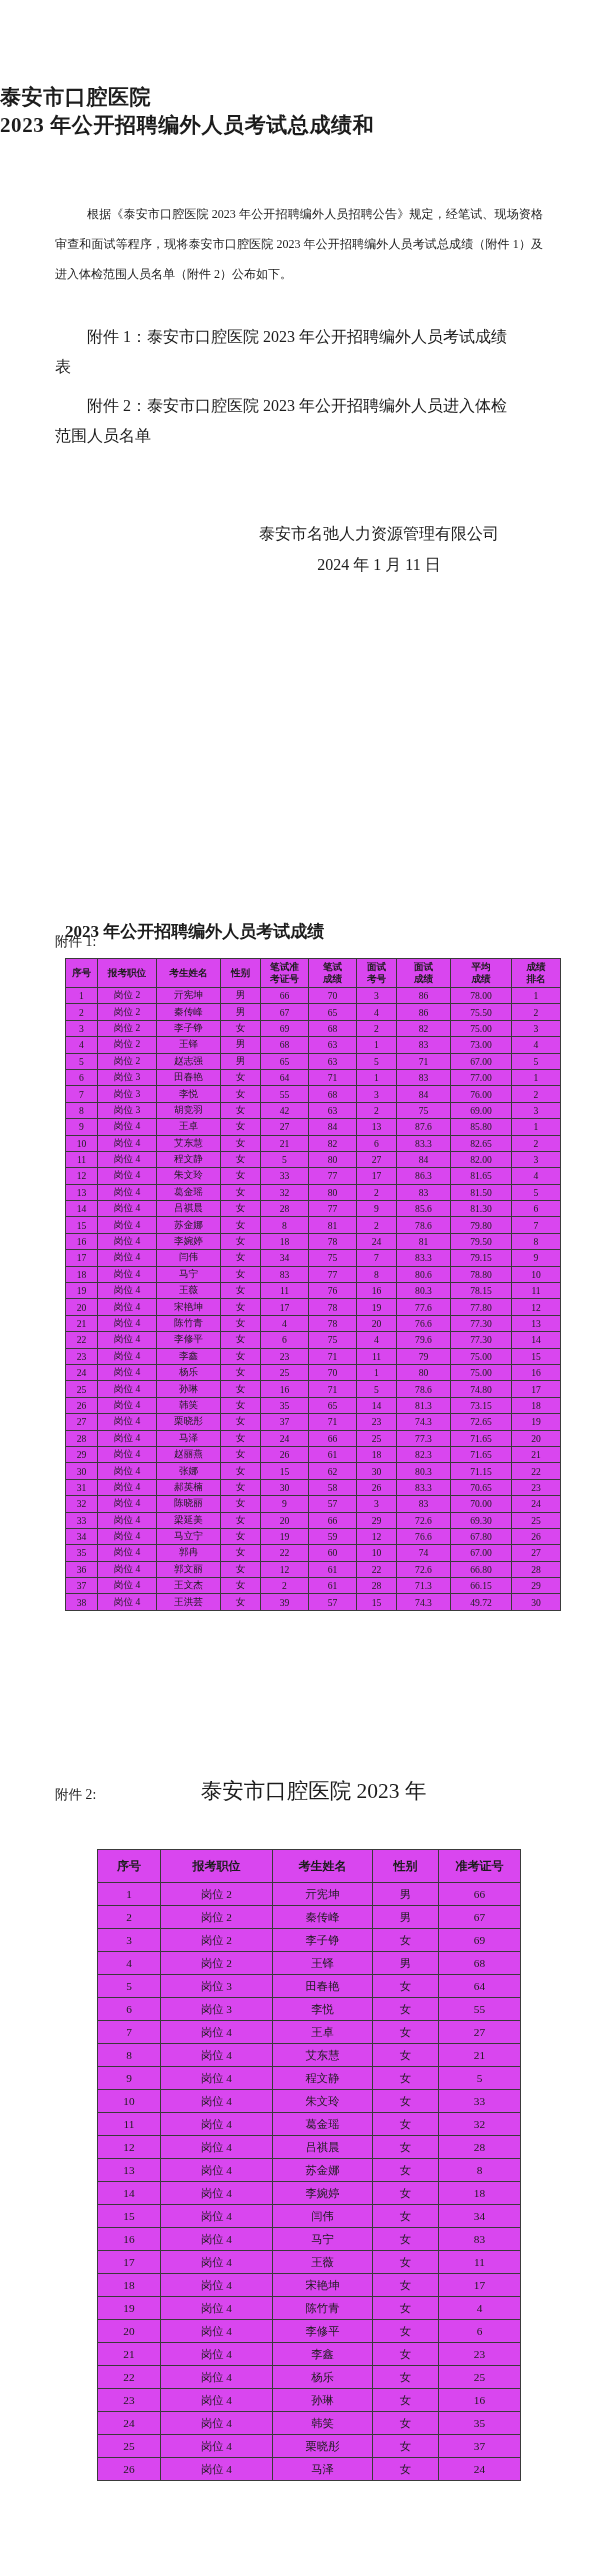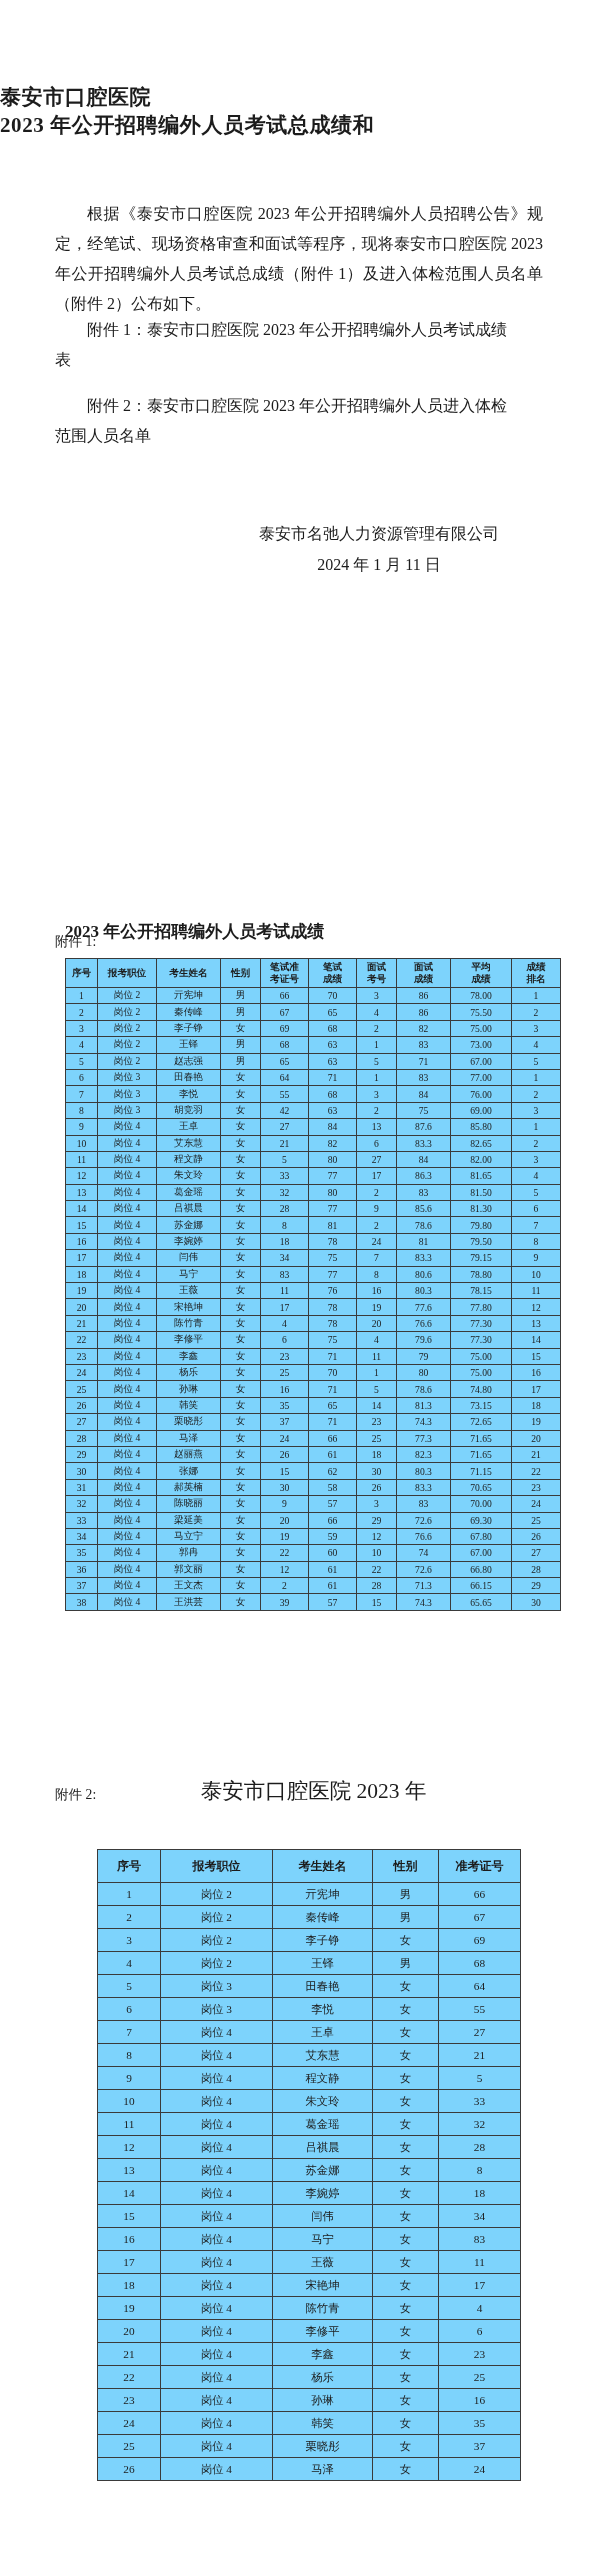--- a/index.html
+++ b/index.html
@@ -23,34 +23,34 @@
     font-size: 21px;
     font-weight: bold;
     line-height: 28px;
     letter-spacing: 0.6px;
   }
   .intro-para {
     position: absolute;
     top: 199px;
     left: 55px;
     width: 488px;
-    font-size: 16px;
+    font-size: 12px;
     line-height: 30px;
     text-align: justify;
     text-indent: 32px;
   }
   .ref-para {
     position: absolute;
     left: 55px;
     width: 488px;
     font-size: 16px;
     line-height: 30px;
   }
   .ref-para .first-line { text-indent: 32px; }
-  #ref1 { top: 315px; }
+  #ref1 { top: 322px; }
   #ref2 { top: 391px; }
   .signature-company {
     position: absolute;
     top: 524px;
     left: 243px;
     width: 272px;
     text-align: center;
     font-size: 16px;
   }
   .signature-date {
@@ -84,21 +84,21 @@
     width: 509px;
     text-align: center;
     font-size: 21.5px;
     font-weight: normal;
     line-height: 34px;
   }
   table.score-table {
     position: absolute;
     border-collapse: collapse;
     table-layout: fixed;
-    background: #7dd3fc;
+    background: #d946ef;
   }
   table.score-table th, table.score-table td {
     border: 0.6px solid #3a3a3a;
     text-align: center;
     vertical-align: middle;
     padding: 0;
     overflow: hidden;
     font-weight: normal;
   }
   table.score-table th {
@@ -647,21 +647,21 @@
       </tr>
       <tr>
         <td>38</td>
         <td>岗位 4</td>
         <td>王洪芸</td>
         <td>女</td>
         <td>39</td>
         <td>57</td>
         <td>15</td>
         <td>74.3</td>
-        <td>65.65</td>
+        <td>49.72</td>
         <td>30</td>
       </tr>
     </tbody>
   </table>
 
 <div class="att-label" id="att2-label">附件 2:</div>
 <div class="att2-title">
   <div>泰安市口腔医院 2023 年</div>
 </div>
 <table class="score-table" id="table2">

